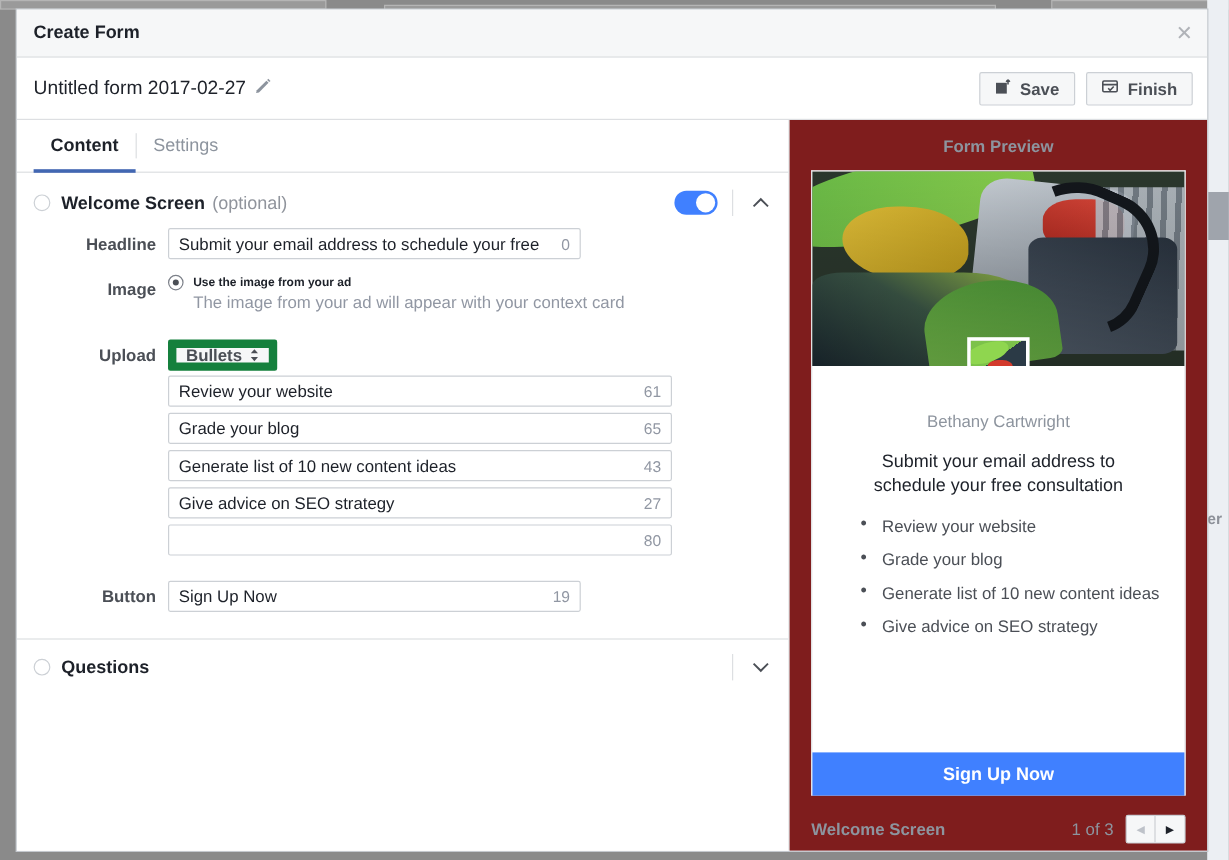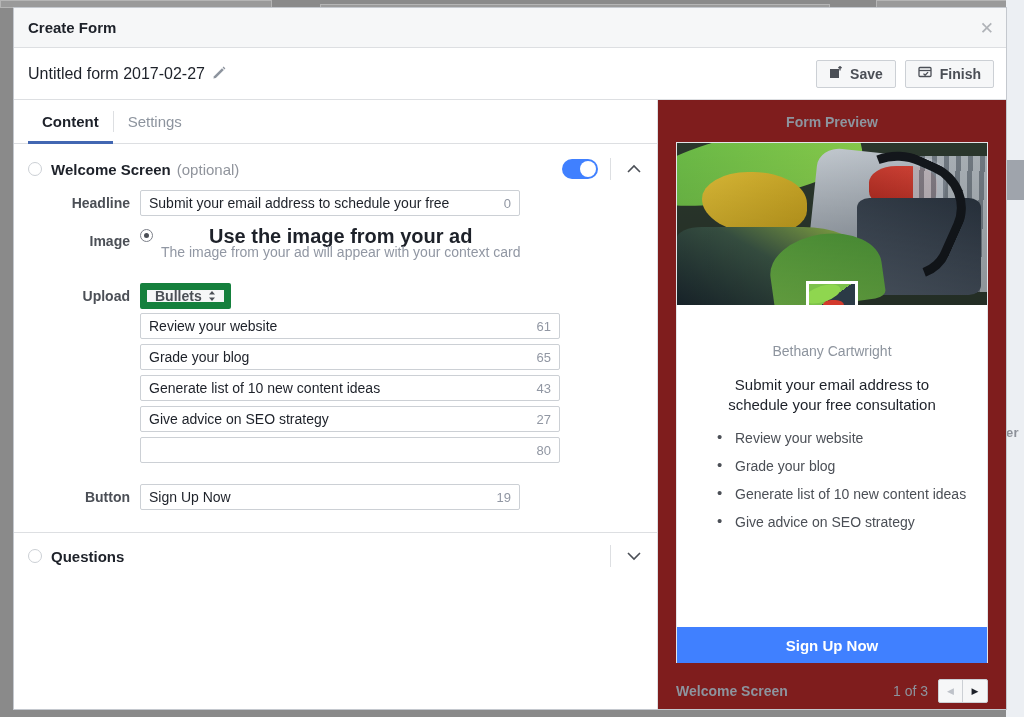--- a/index.html
+++ b/index.html
@@ -186,38 +186,37 @@
     line-height: 26px;
   }
   .row-label.tall { line-height: 22px; padding-top: 2px; }
   .row-body { flex: 1 1 auto; min-width: 0; }
 
   .textfield {
     display: flex; align-items: center;
     height: 26px;
     border: 1px solid #ccd0d5; border-radius: 2px;
     background: #fff; padding: 0 8px;
-    width: 380px;
+    width: 344px;
   }
   .textfield .val {
     flex: 1 1 auto; font-size: 14px; color: #1d2129;
     white-space: nowrap; overflow: hidden;
   }
   .textfield .val.empty { color: #bec2c9; }
   .textfield .count {
     flex: 0 0 auto; font-size: 13px; color: #9197a3;
     margin-left: 8px;
   }
 
   .opt { margin-bottom: 4px; }
   .opt-main { display: flex; align-items: flex-start; }
   .opt-label {
-    font-size: 20px; font-weight: bold; color: #1d2129;
+    font-size: 10px; font-weight: bold; color: #1d2129;
     line-height: 16px;
-    margin-left: 48px;
   }
   .opt-radio {
     width: 13px; height: 13px; border-radius: 50%;
     border: 1px solid #c3c7cd; background: #fff;
     flex: 0 0 auto; margin-right: 8px; margin-top: 1px;
     position: relative; cursor: pointer;
   }
   .opt-radio.checked { border-color: #7c8089; }
   .opt-radio.checked::after {
     content: ""; position: absolute;

